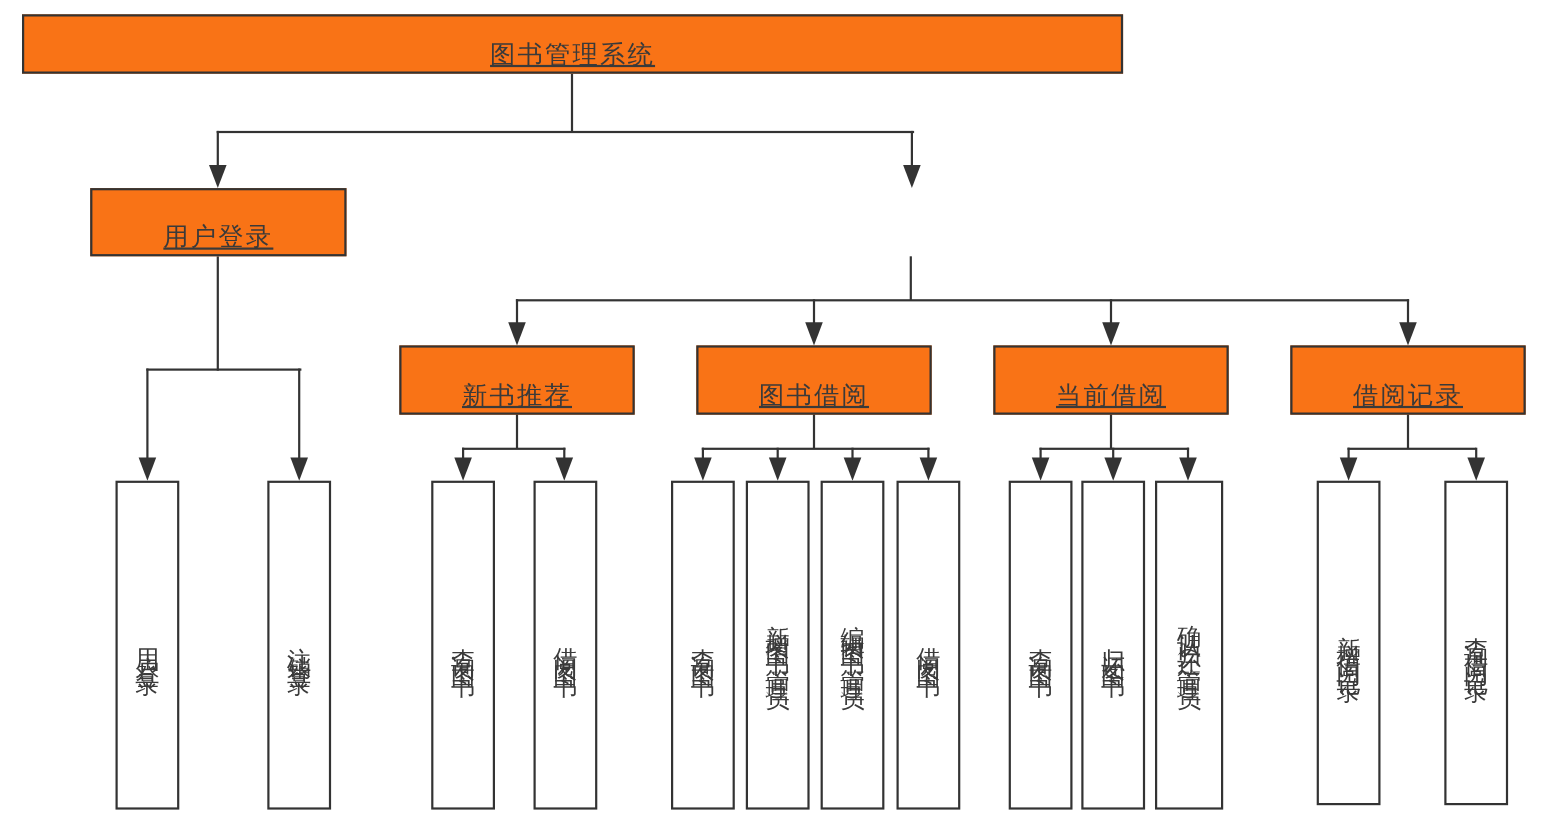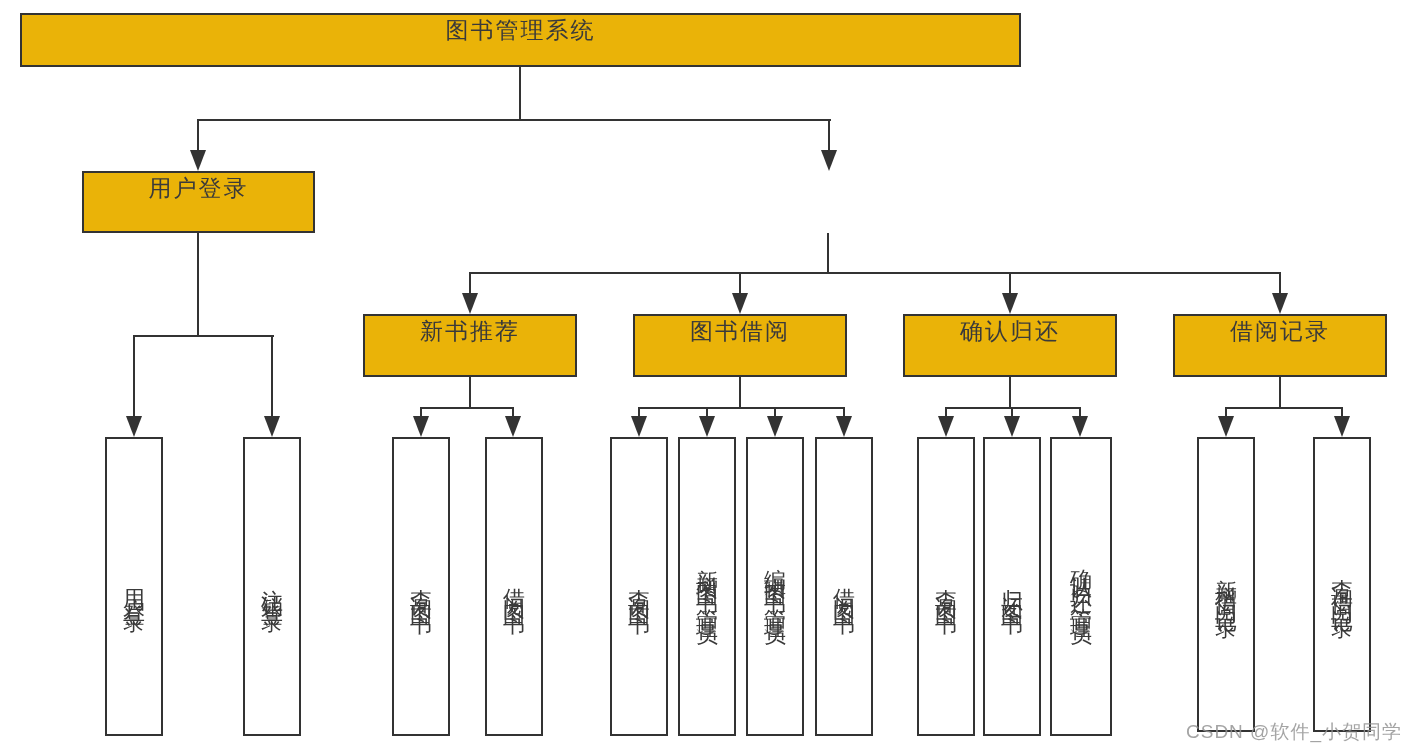--- a/index.html
+++ b/index.html
@@ -12,30 +12,31 @@
     width: 1405px;
     height: 747px;
     background: #ffffff;
     overflow: hidden;
     font-family: "Liberation Sans", sans-serif;
   }
   
   .box {
     position: absolute;
     box-sizing: border-box;
-    background: #eab308;
+    background: #f97316;
     border: 2px solid #333333;
     display: flex;
-    align-items: flex-start;
+    align-items: flex-end;
     justify-content: center;
     color: #3a3a3a;
     font-size: 23px;
     letter-spacing: 2px;
     z-index: 2;
     white-space: nowrap;
+    text-decoration: underline;
   }
   
   .vbox {
     position: absolute;
     box-sizing: border-box;
     background: #ffffff;
     border: 2px solid #333333;
     display: flex;
     align-items: center;
     justify-content: center;
@@ -93,21 +94,21 @@
     <span>用户登录</span>
   </div>
 
   <div class="box" style="left:633px; top:314px; width:214px; height:63px;">
     <span>图书借阅</span>
   </div>
   <div class="box" style="left:363px; top:314px; width:214px; height:63px;">
     <span>新书推荐</span>
   </div>
   <div class="box" style="left:903px; top:314px; width:214px; height:63px;">
-    <span>确认归还</span>
+    <span>当前借阅</span>
   </div>
   <div class="box" style="left:1173px; top:314px; width:214px; height:63px;">
     <span>借阅记录</span>
   </div>
 
   <div class="vbox" style="left:105px;">
     <span>用户登录</span>
   </div>
   <div class="vbox" style="left:243px;">
     <span>注销登录</span>
@@ -202,15 +203,14 @@
   <div class="ln" style="left:1079px; top:407px; width:2px; height:11px;"></div>
   <div class="ah" style="left:1072px; top:416px;"></div>
 
   <div class="ln" style="left:1279px; top:376px; width:2px; height:32px;"></div>
   <div class="ln" style="left:1225px; top:407px; width:117px; height:2px;"></div>
   <div class="ln" style="left:1225px; top:407px; width:2px; height:11px;"></div>
   <div class="ah" style="left:1218px; top:416px;"></div>
   <div class="ln" style="left:1341px; top:407px; width:2px; height:11px;"></div>
   <div class="ah" style="left:1334px; top:416px;"></div>
 
-  <div class="watermark">CSDN @软件_小贺同学</div>
 
 </div>
 
 </body></html>

